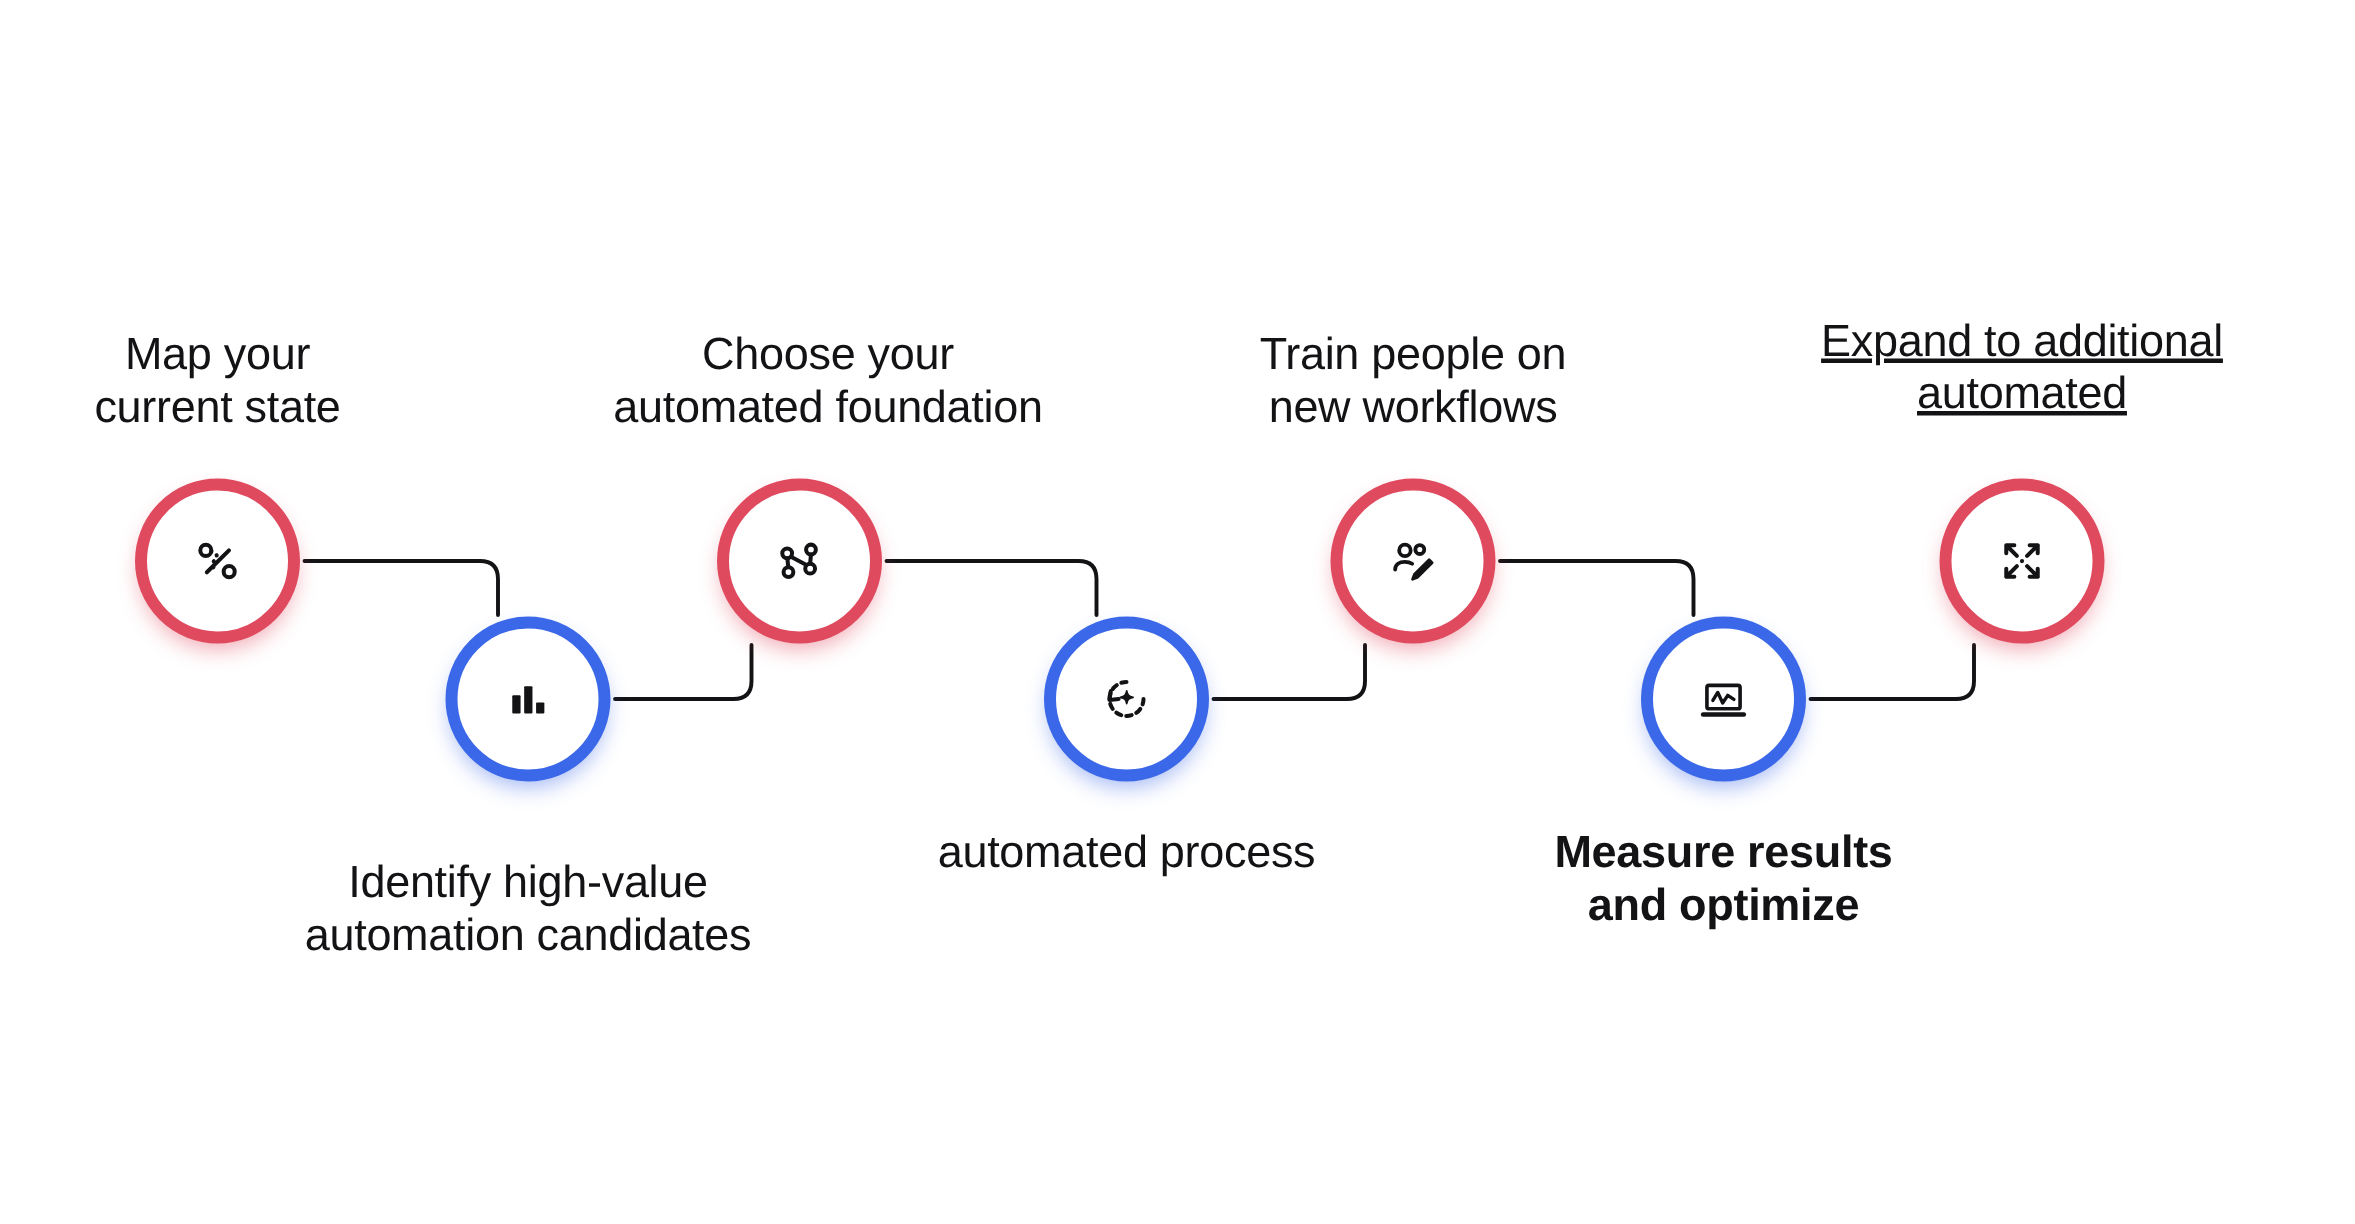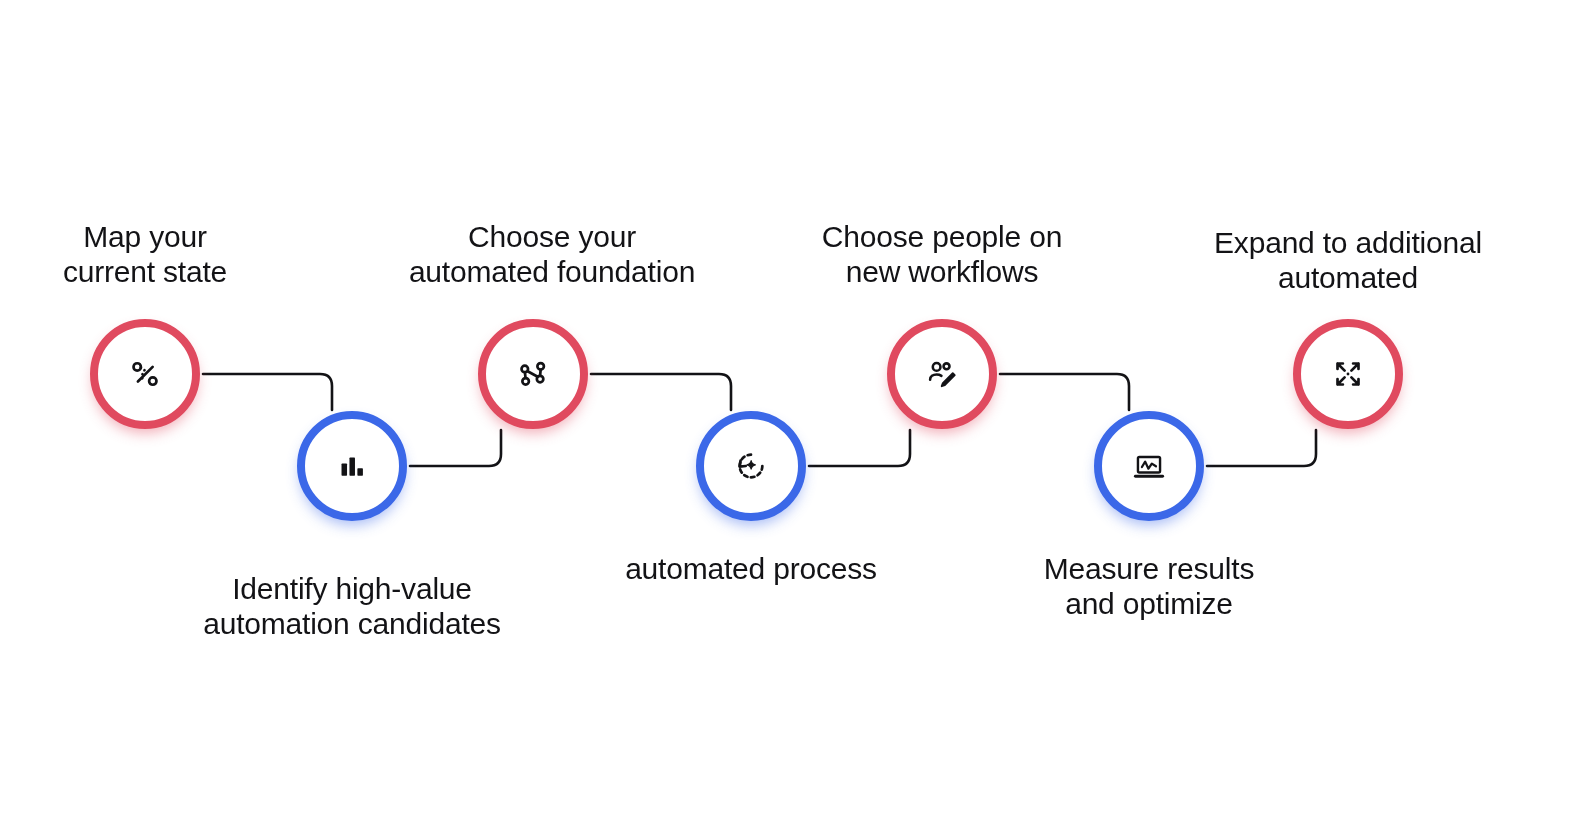--- a/index.html
+++ b/index.html
@@ -153,21 +153,21 @@
         <path d="M4.6 8.2 L4.0 12.5 L8.3 12.0" fill="none"></path>
         <path d="M12.1 8.2 c0.4 2.0 1.0 2.6 3.0 3.0 -2.0 0.4 -2.6 1.0 -3.0 3.0 -0.4 -2.0 -1.0 -2.6 -3.0 -3.0 2.0 -0.4 2.6 -1.0 3.0 -3.0 Z" fill="#131316" stroke="#131316" stroke-width="0.8"></path>
       </svg>
     </span>
   </div>
   <div class="label" style="left:751px; top:551px; transform:translateX(-50%);">
     <span class="ln">automated process</span>
   </div>
 
   <div class="label" style="left:942px; top:219px; transform:translateX(-50%);">
-    <span class="ln">Choose people on</span>
+    <span class="ln">Train people on</span>
     <span class="ln">new workflows</span>
   </div>
   <div class="node red" style="left:887px; top:319px;">
     <span class="glyph">
       <svg viewBox="0 0 24 24" fill="none" stroke="#131316" stroke-width="1.8" stroke-linecap="round" stroke-linejoin="round">
         <circle cx="8.2" cy="7.0" r="2.7"></circle>
         <circle cx="15.2" cy="6.6" r="2.1"></circle>
         <path d="M3.6 16.0 c0-2.3 2.0-3.6 4.6-3.6 1.3 0 2.5 0.3 3.4 0.9"></path>
         <path d="M19.6 11.4 l1.4 1.4 -7.0 7.0 -2.2 0.8 0.8 -2.2 Z" fill="#131316" stroke="#131316" stroke-width="1.3"></path>
       </svg>
@@ -176,26 +176,26 @@
 
   <div class="node blue" style="left:1094px; top:411px;">
     <span class="glyph">
       <svg viewBox="0 0 24 24" fill="none" stroke="#131316" stroke-width="1.7" stroke-linecap="round" stroke-linejoin="round">
         <rect x="4.2" y="5.6" width="15.6" height="11.0" rx="1.0"></rect>
         <path d="M2.4 19.3 H21.6" stroke-width="2.1"></path>
         <path d="M7.0 12.7 L9.3 8.9 L11.6 13.9 L14.0 10.3 L16.9 12.2" stroke-width="1.6"></path>
       </svg>
     </span>
   </div>
-  <div class="label" style="left:1149px; top:551px; transform:translateX(-50%);">
+  <div class="label" style="left:1149px; top:551px; transform:translateX(-50%);font-weight:bold;">
     <span class="ln">Measure results</span>
     <span class="ln">and optimize</span>
   </div>
 
-  <div class="label" style="left:1348px; top:225px; transform:translateX(-50%);">
+  <div class="label" style="left:1348px; top:210px; transform:translateX(-50%);text-decoration:underline;">
     <span class="ln">Expand to additional</span>
     <span class="ln">automated</span>
   </div>
   <div class="node red" style="left:1293px; top:319px;">
     <span class="glyph">
       <svg viewBox="0 0 24 24" fill="none" stroke="#131316" stroke-width="1.9" stroke-linecap="round" stroke-linejoin="round">
         <path d="M9.6 9.6 L4.6 4.6 M4.6 8.4 V4.6 H8.4"></path>
         <path d="M14.4 9.6 L19.4 4.6 M15.6 4.6 H19.4 V8.4"></path>
         <path d="M9.6 14.4 L4.6 19.4 M8.4 19.4 H4.6 V15.6"></path>
         <path d="M14.4 14.4 L19.4 19.4 M19.4 15.6 V19.4 H15.6"></path>

